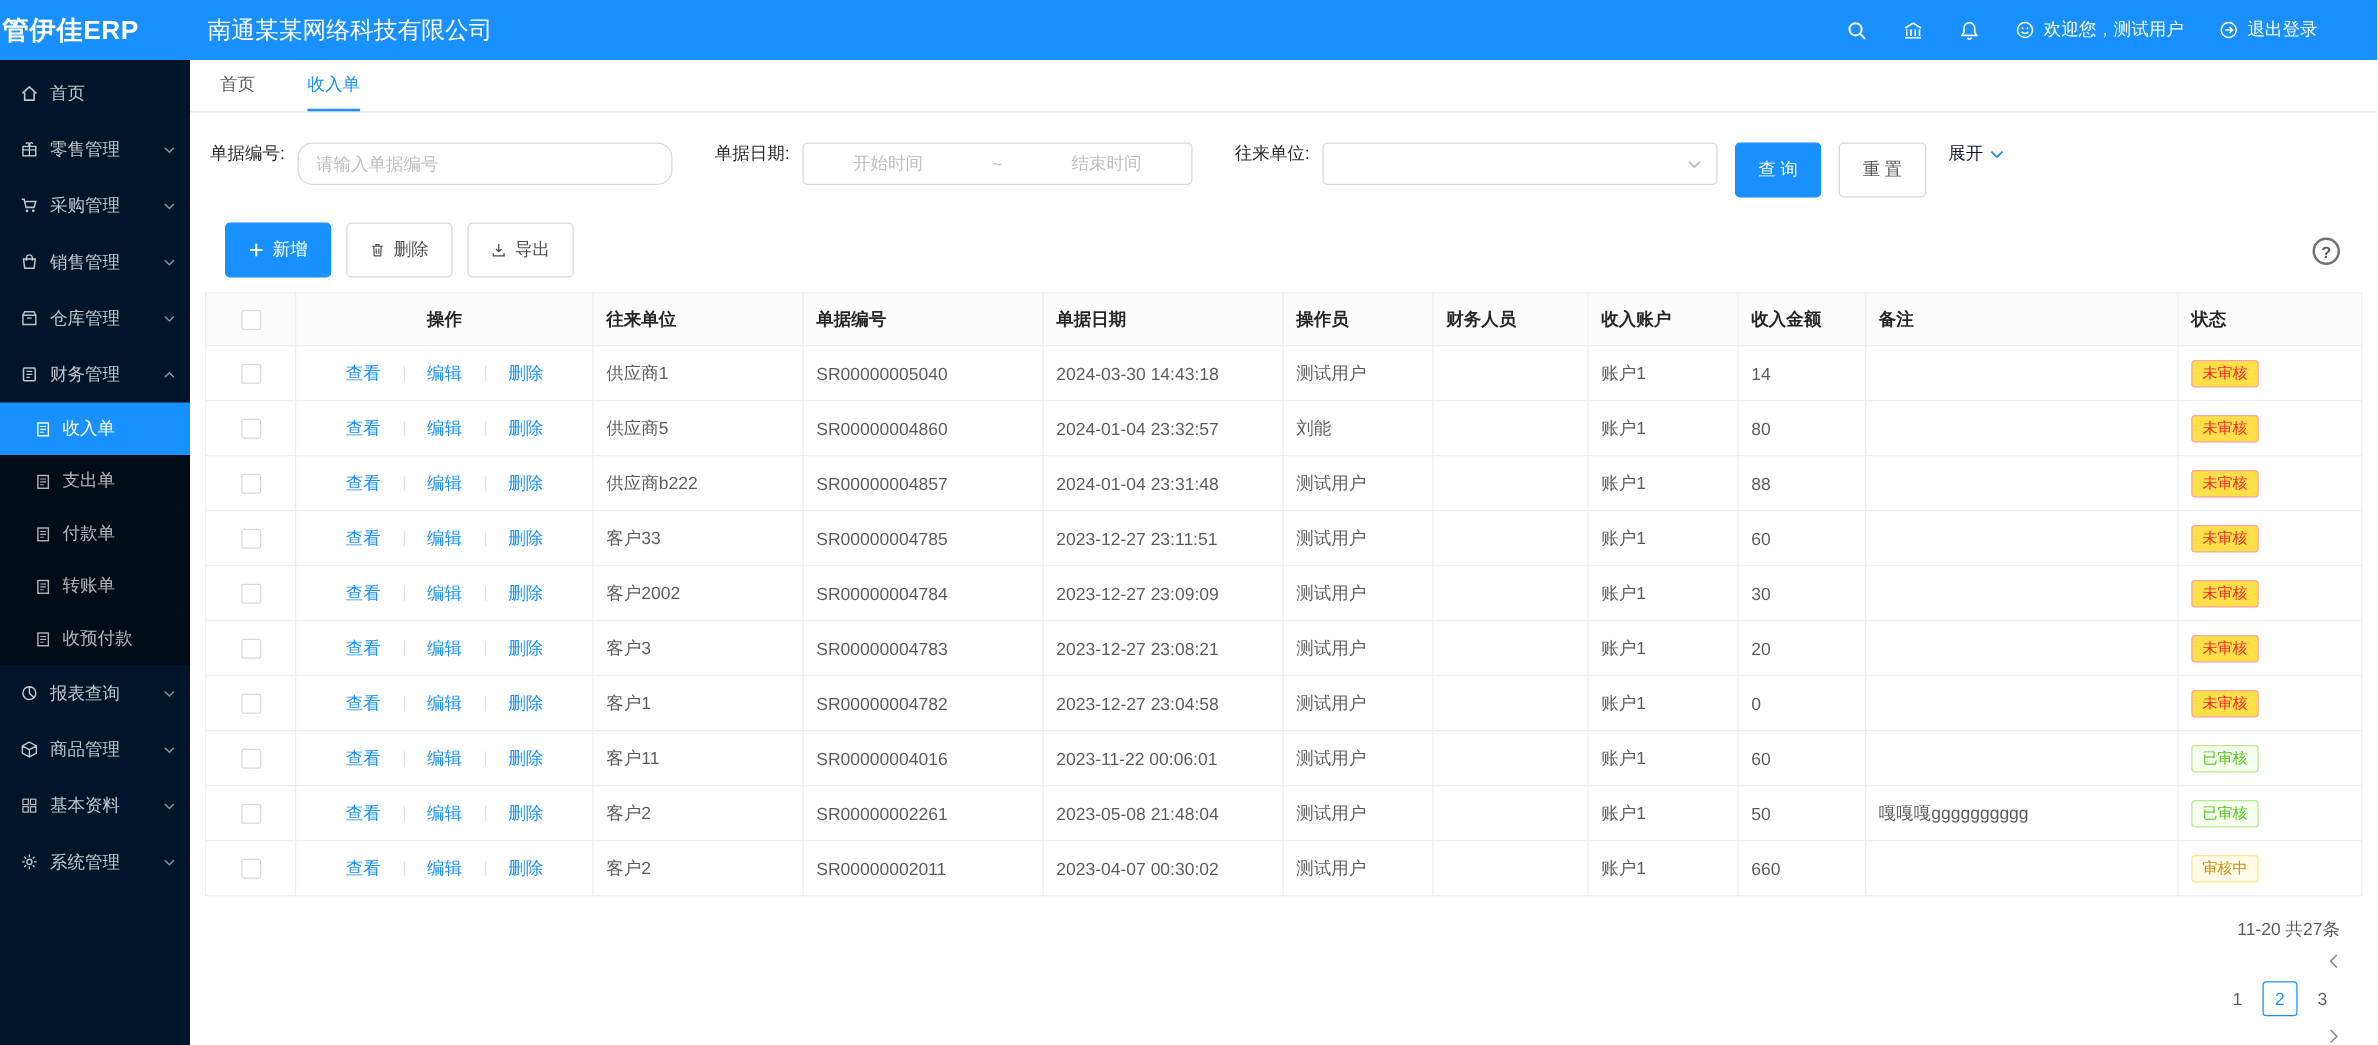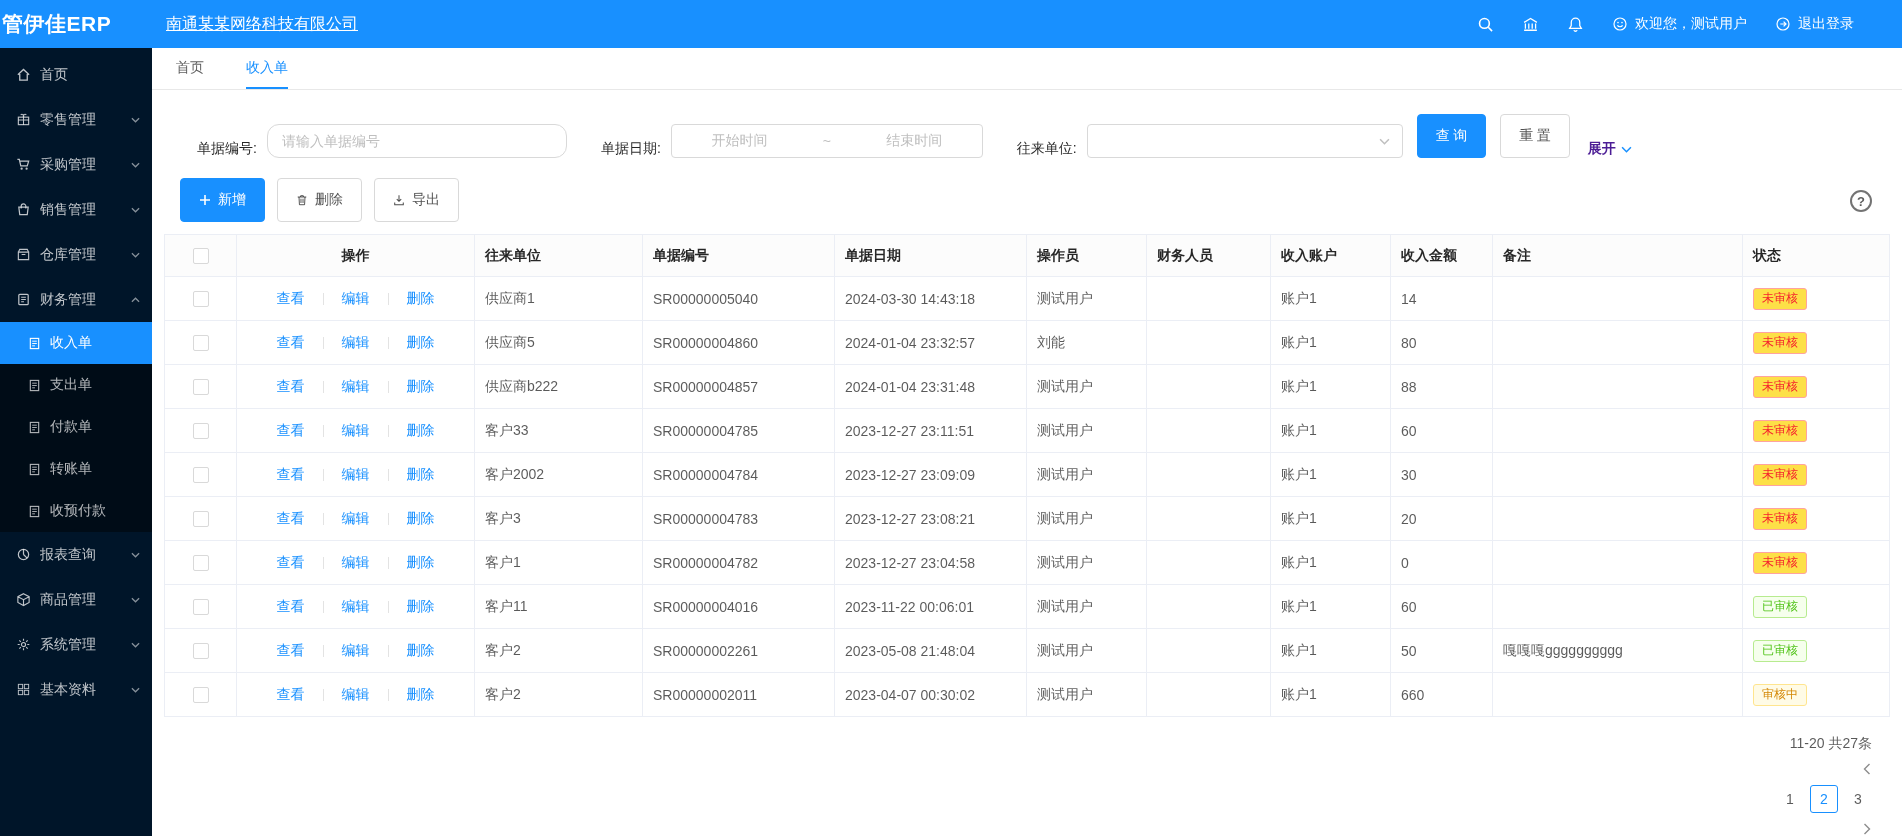--- a/index.html
+++ b/index.html
@@ -7,21 +7,21 @@
   body {
     font-family:"Liberation Sans","DejaVu Sans",sans-serif;
     background:#fff; width:1902px; height:836px; overflow:hidden;
     color:rgba(0,0,0,0.65); font-size:14px;
   }
   .app { width:1902px; height:836px; display:flex; flex-direction:column; }
 
   
   .header { height:48px; min-height:48px; background:#1890ff; color:#fff; display:flex; align-items:center; }
   .logo { width:152px; min-width:152px; padding-left:2px; font-size:21px; font-weight:bold; letter-spacing:0.5px; }
-  .company { font-size:16px; margin-left:14px;text-decoration:underline; }
+  .company { font-size:19px; margin-left:14px; }
   .header-right { margin-left:auto; display:flex; align-items:center; gap:28px; padding-right:48px; font-size:14px; }
   .hicon { width:17px; height:17px; display:inline-flex; cursor:pointer; }
   .huser { display:flex; align-items:center; gap:7px; cursor:pointer; }
   .huser .hicon { width:16px; height:16px; }
   svg { width:100%; height:100%; display:block; }
 
   
   .main { flex:1; display:flex; min-height:0; }
   .sidebar { width:152px; min-width:152px; background:#001529; overflow:hidden; padding-top:4px; }
   .side-item { height:45px; display:flex; align-items:center; gap:9px; padding:0 12px 0 16px;
@@ -34,38 +34,38 @@
   .side-sub .icon { width:13px; height:13px; }
 
   .content { flex:1; display:flex; flex-direction:column; background:#fff; min-width:0; }
 
   
   .tabbar { height:42px; min-height:42px; border-bottom:1px solid #e8e8e8; display:flex; align-items:stretch; gap:42px; padding-left:24px; }
   .tab { display:flex; align-items:center; color:rgba(0,0,0,0.65); cursor:pointer; border-bottom:2px solid transparent; }
   .tab.active { color:#1890ff; border-bottom-color:#1890ff; }
 
   
-  .filters { display:flex; align-items:flex-end; padding:24px 33px 10px; color:rgba(0,0,0,0.85);margin-left:12px; }
+  .filters { display:flex; align-items:flex-start; padding:24px 16px 10px; color:rgba(0,0,0,0.85); }
   .flabel { margin-right:10px; white-space:nowrap; }
   .gap { margin-left:34px; }
   .inputbox { height:34px; border:1px solid #d9d9d9; border-radius:4px; background:#fff;
               display:flex; align-items:center; padding:0 12px; }
   input { font-family:inherit; font-size:14px; border:none; outline:none; color:rgba(0,0,0,0.75); width:100%; }
   input::placeholder { color:#bfbfbf; }
   .w-bill { width:300px;border-radius:12px; }
   .w-range { width:312px; justify-content:space-around; }
   .w-partner { width:316px; justify-content:space-between; }
   .placeholder { color:#bfbfbf; }
   .selchev { width:11px; height:7px; color:#bfbfbf; }
   .btn { height:44px; padding:0 18px; border:1px solid #d9d9d9; border-radius:4px; background:#fff;
          color:rgba(0,0,0,0.70); font-size:14px; font-family:Liberation Serif, serif; cursor:pointer;
          display:inline-flex; align-items:center; gap:7px; white-space:nowrap; }
   .btn.primary { background:#1890ff; border-color:#1890ff; color:#fff; }
   .ml14 { margin-left:14px; }
-  .expand { color:#4c1d95; margin-left:18px; display:inline-flex; align-items:center; gap:5px; cursor:pointer;font-weight:bold; }
+  .expand { color:#0f172a; margin-left:18px; display:inline-flex; align-items:center; gap:5px; cursor:pointer; }
   .expand .selchev { color:#1890ff; }
   .bicon { width:12px; height:12px; display:inline-flex; }
 
   
   .toolbar { display:flex; align-items:center; padding:10px 28px 12px; position:relative; }
   .toolbar .btn { margin-right:12px; }
   .help { position:absolute; right:30px; top:50%; transform:translateY(-50%);
           width:22px; height:22px; border:2px solid rgba(0,0,0,0.55); border-radius:50%;
           display:flex; align-items:center; justify-content:center; font-size:13px; font-weight:bold;
           color:rgba(0,0,0,0.65); cursor:pointer; }
@@ -298,41 +298,41 @@
           <span>商品管理</span>
           <span class="chev">
             <svg viewBox="0 0 10 6">
               <path d="M1 1l4 4 4-4" fill="none" stroke="currentColor" stroke-width="1.4"></path>
             </svg>
           </span>
         </div>
         <div class="side-item">
           <span class="icon">
             <svg viewBox="0 0 16 16">
-              <circle cx="8" cy="8" r="2.2" fill="none" stroke="currentColor" stroke-width="1.2"></circle>
-              <path d="M8 1.8v2.2M8 12v2.2M1.8 8H4M12 8h2.2M3.6 3.6l1.5 1.5M10.9 10.9l1.5 1.5M12.4 3.6l-1.5 1.5M5.1 10.9l-1.5 1.5" stroke="currentColor" stroke-width="1.2"></path>
-            </svg>
-          </span>
-          <span>系统管理</span>
-          <span class="chev">
-            <svg viewBox="0 0 10 6">
-              <path d="M1 1l4 4 4-4" fill="none" stroke="currentColor" stroke-width="1.4"></path>
-            </svg>
-          </span>
-        </div>
-        <div class="side-item">
-          <span class="icon">
-            <svg viewBox="0 0 16 16">
               <rect x="2.5" y="2.5" width="4.6" height="4.6" fill="none" stroke="currentColor"></rect>
               <rect x="8.9" y="2.5" width="4.6" height="4.6" fill="none" stroke="currentColor"></rect>
               <rect x="2.5" y="8.9" width="4.6" height="4.6" fill="none" stroke="currentColor"></rect>
               <rect x="8.9" y="8.9" width="4.6" height="4.6" fill="none" stroke="currentColor"></rect>
             </svg>
           </span>
           <span>基本资料</span>
+          <span class="chev">
+            <svg viewBox="0 0 10 6">
+              <path d="M1 1l4 4 4-4" fill="none" stroke="currentColor" stroke-width="1.4"></path>
+            </svg>
+          </span>
+        </div>
+        <div class="side-item">
+          <span class="icon">
+            <svg viewBox="0 0 16 16">
+              <circle cx="8" cy="8" r="2.2" fill="none" stroke="currentColor" stroke-width="1.2"></circle>
+              <path d="M8 1.8v2.2M8 12v2.2M1.8 8H4M12 8h2.2M3.6 3.6l1.5 1.5M10.9 10.9l1.5 1.5M12.4 3.6l-1.5 1.5M5.1 10.9l-1.5 1.5" stroke="currentColor" stroke-width="1.2"></path>
+            </svg>
+          </span>
+          <span>系统管理</span>
           <span class="chev">
             <svg viewBox="0 0 10 6">
               <path d="M1 1l4 4 4-4" fill="none" stroke="currentColor" stroke-width="1.4"></path>
             </svg>
           </span>
         </div>
       </div>
 
     <div class="content">
 

